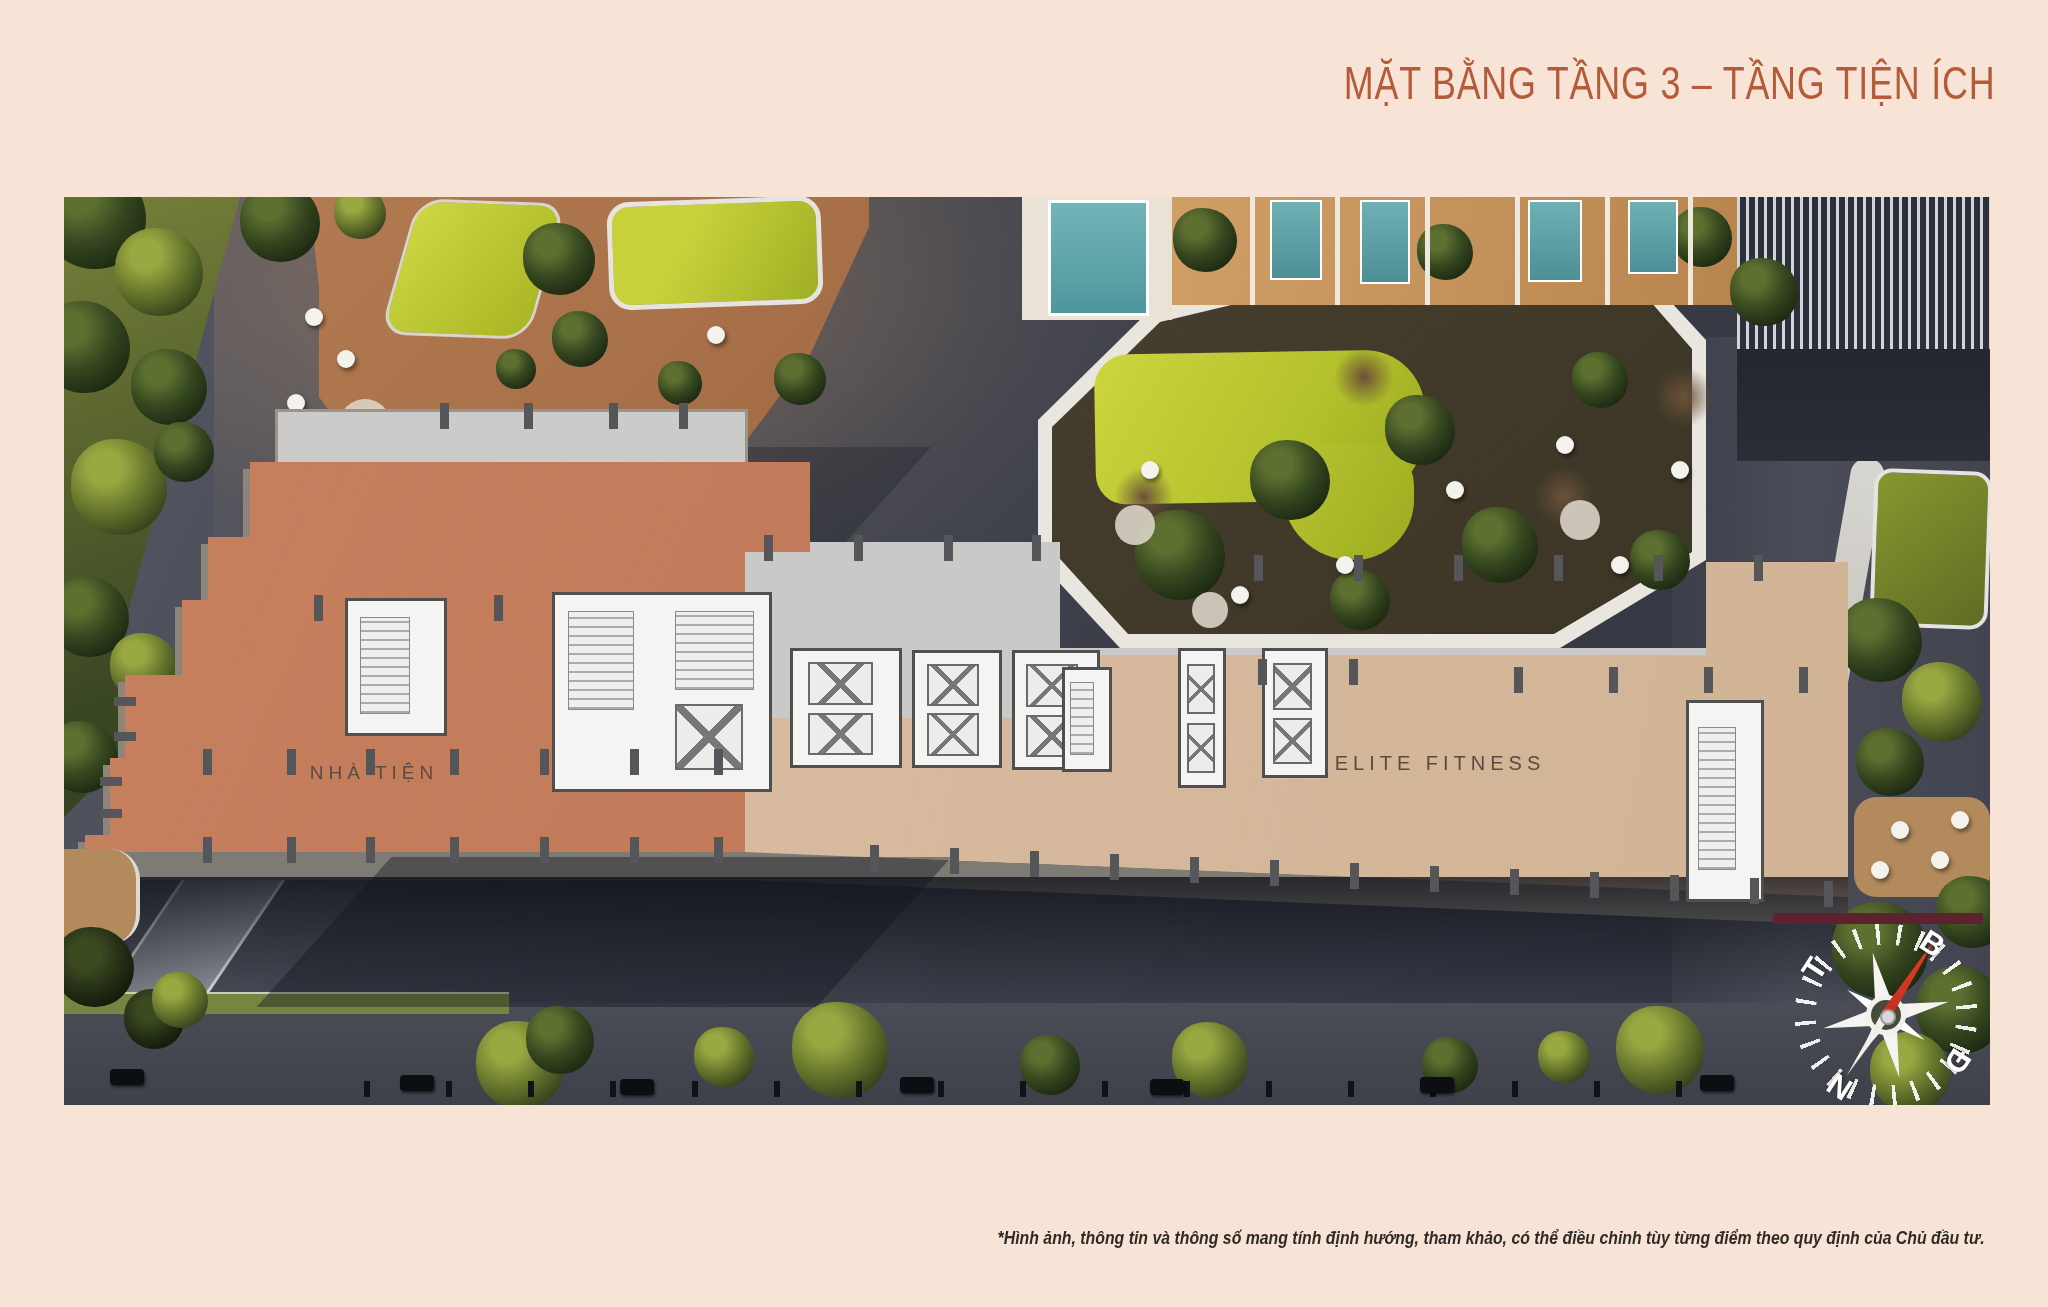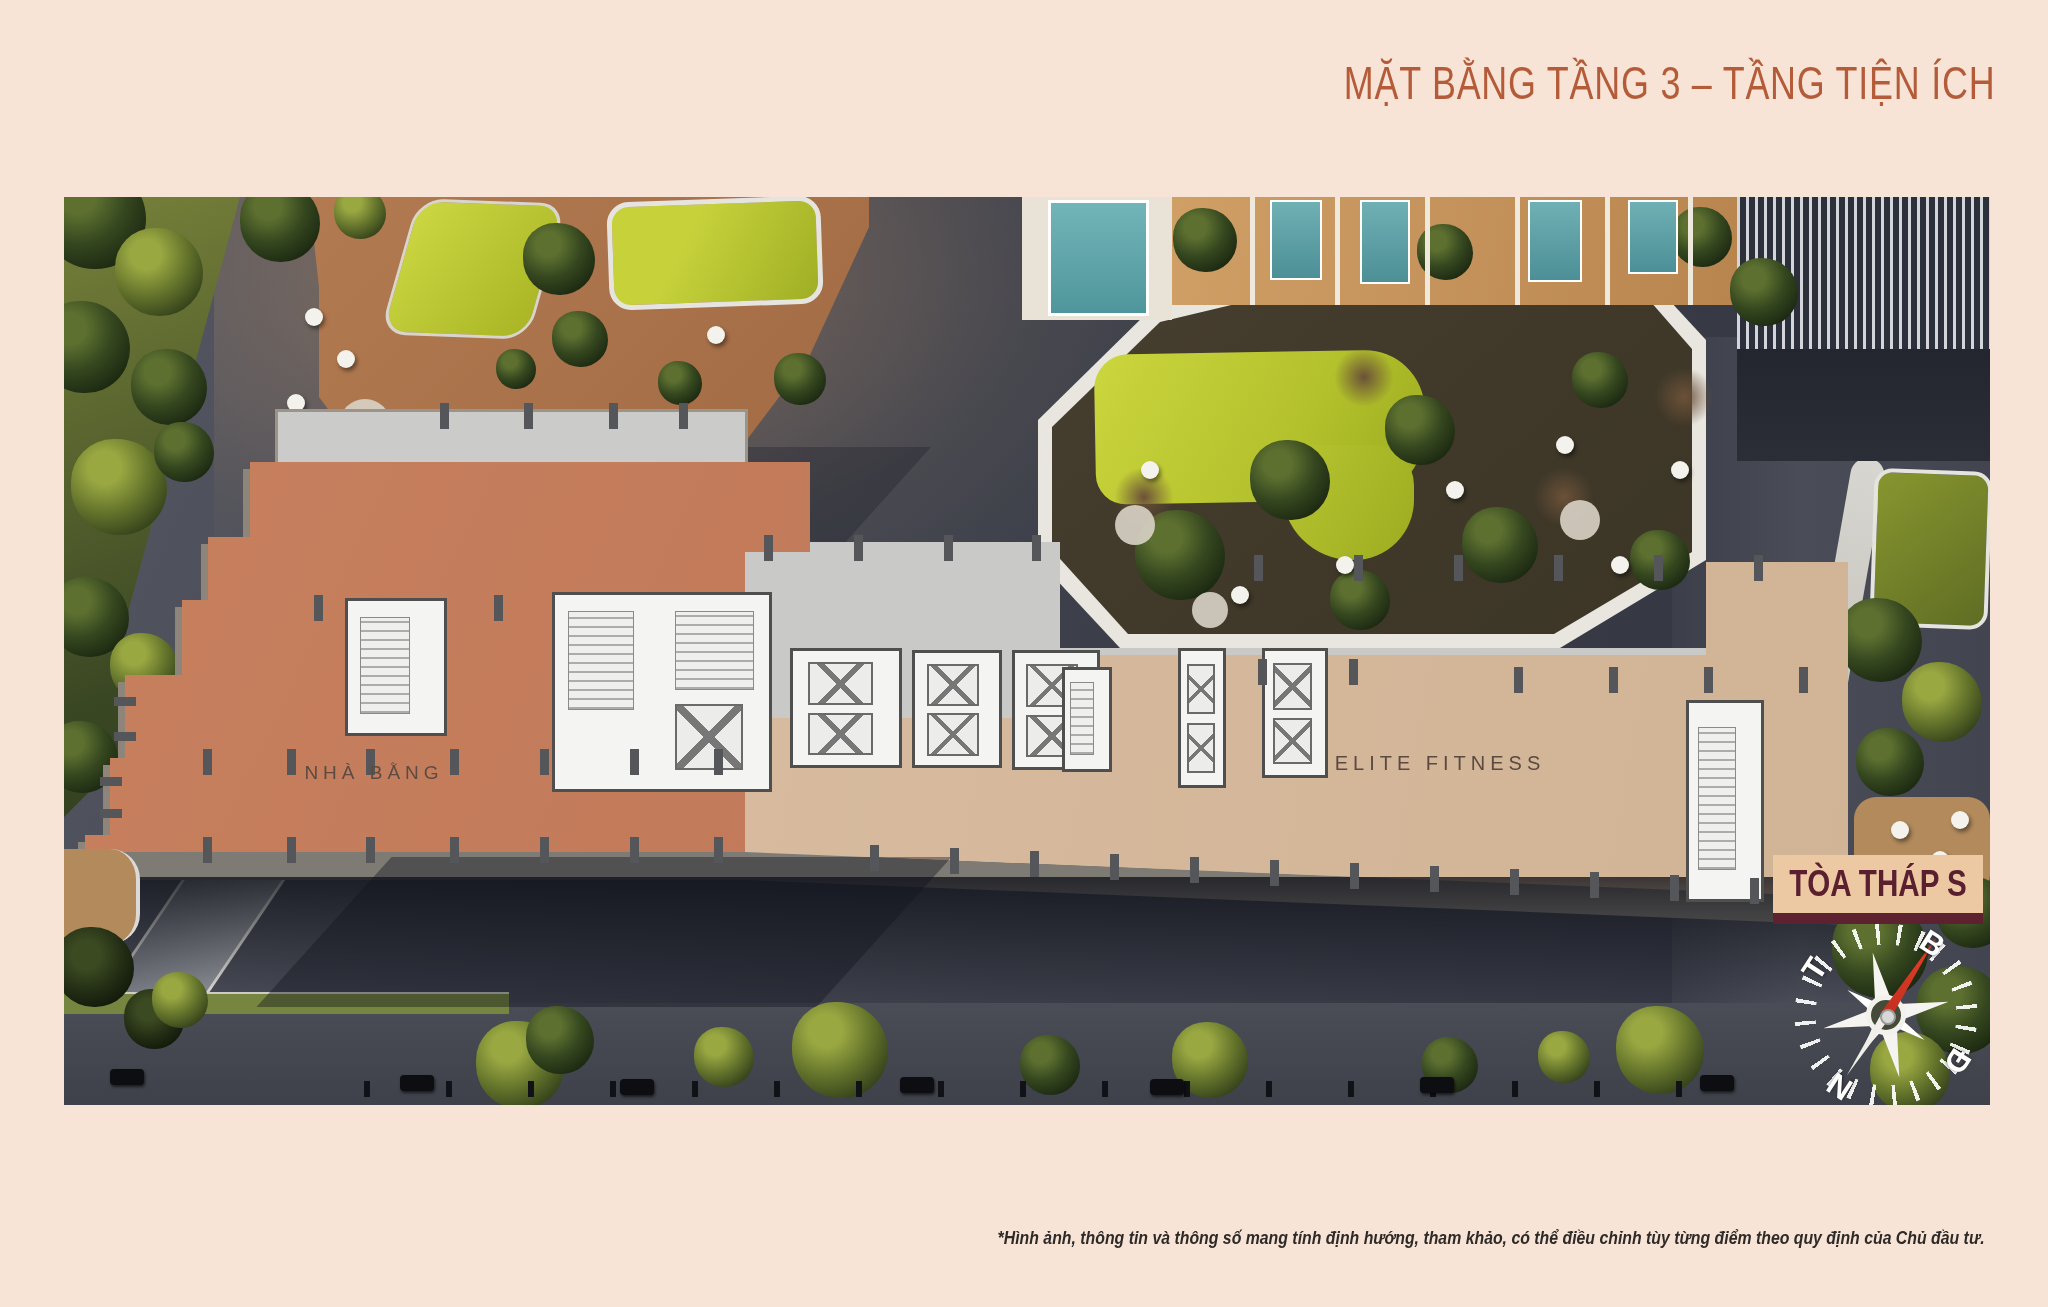--- a/index.html
+++ b/index.html
@@ -364,27 +364,24 @@
       <div class="tick" style="left: 1526px; top: 675px; width: 9px; height: 26px;"></div>
       <div class="tick" style="left: 1606px; top: 678px; width: 9px; height: 26px;"></div>
       <div class="tick" style="left: 1686px; top: 681px; width: 9px; height: 26px;"></div>
       <div class="tick" style="left: 1760px; top: 684px; width: 9px; height: 26px;"></div>
       <div class="tick" style="left: 50px; top: 500px; width: 22px; height: 9px;"></div>
       <div class="tick" style="left: 50px; top: 535px; width: 22px; height: 9px;"></div>
       <div class="tick" style="left: 36px; top: 580px; width: 22px; height: 9px;"></div>
       <div class="tick" style="left: 36px; top: 612px; width: 22px; height: 9px;"></div>
     </div>
 
-  <div class="arealbl lblNH">NHÀ BẰNG</div>
+  <div class="arealbl lblNH">NHÀ TIỆN</div>
   <div class="arealbl lblEF">ELITE FITNESS</div>
 
   <div class="towerStrip"></div>
-  <div class="tower">
-    <span>TÒA THÁP S</span>
-  </div>
 
   <div class="compass">
     <div class="c-ticks"></div>
     <div class="c-star c-star1"></div>
     <div class="c-star c-star2"></div>
     <div class="c-hole"></div>
     <div class="c-nr"></div>
     <div class="c-nw"></div>
     <div class="c-pin"></div>
     <div class="c-l c-lB">B</div>

